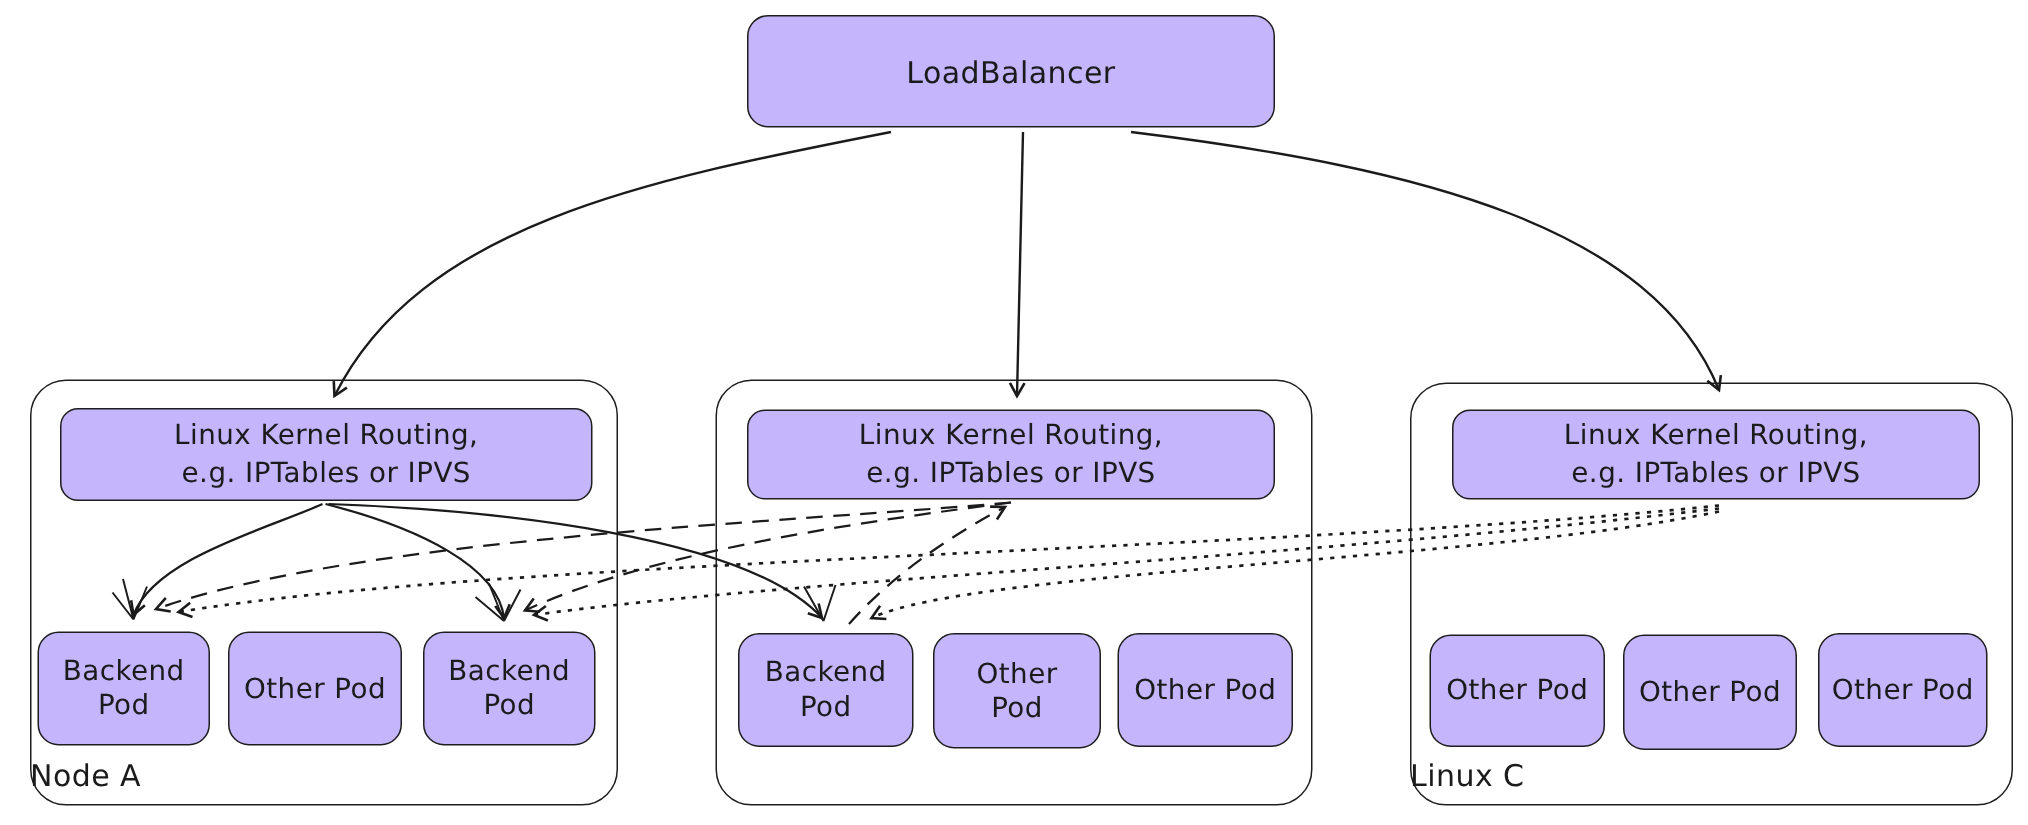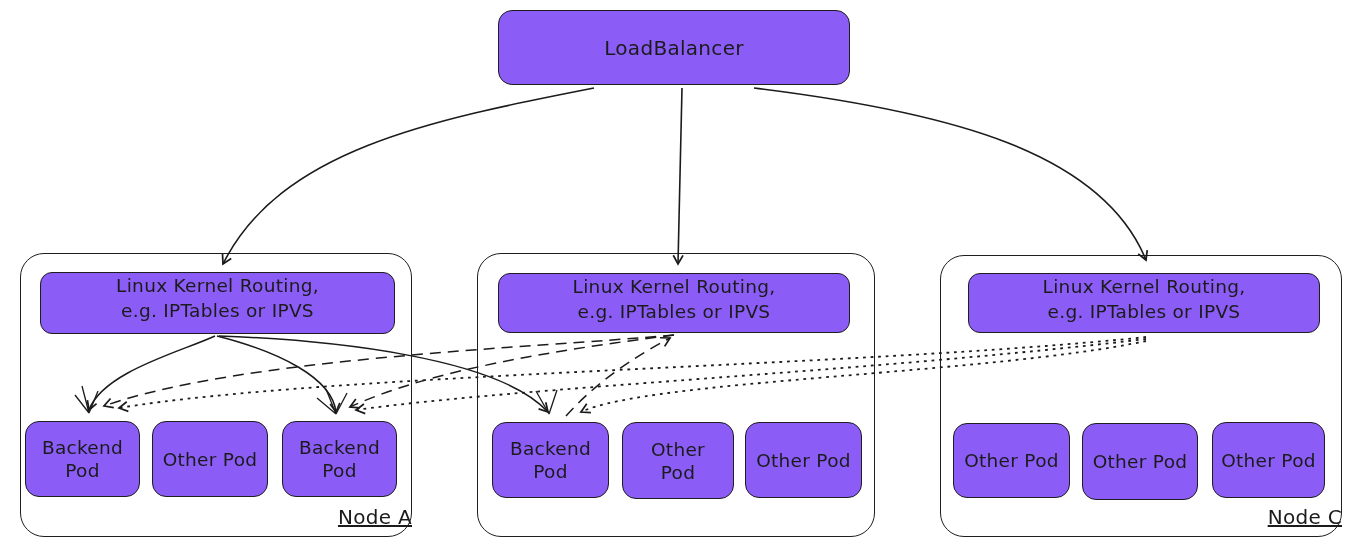--- a/index.html
+++ b/index.html
@@ -3,30 +3,30 @@
 <meta charset="utf-8">
 <style>
   html,body{margin:0;padding:0;background:#ffffff;}
   .stage{
     position:relative;width:1352px;height:550px;background:#ffffff;
     font-family:"DejaVu Sans",sans-serif;color:#1b1b1b;overflow:hidden;
     letter-spacing:.3px;
   }
   .box{
     position:absolute;border:1.7px solid #1e1e1e;border-radius:16px;
-    background:#8b5cf6;box-sizing:border-box;
+    background:#c4b5fd;box-sizing:border-box;
   }
   .lb{border-radius:14px;display:flex;align-items:center;justify-content:center;
       font-size:20px;z-index:2;}
   .node{border-radius:24px;z-index:1;background:#ffffff;}
   .routing{border-radius:12px;display:flex;flex-direction:column;align-items:center;
-      justify-content:flex-start;text-align:center;font-size:18.5px;line-height:25px;z-index:2;}
+      justify-content:center;text-align:center;font-size:18.5px;line-height:25px;z-index:2;}
   .pod{border-radius:14px;display:flex;align-items:center;justify-content:center;
       text-align:center;font-size:18.5px;line-height:23px;padding:4px 8px;z-index:2;}
-  .node-label{position:absolute;text-align:right;font-size:20px;z-index:2;text-decoration:underline;}
+  .node-label{position:absolute;text-align:left;font-size:20px;z-index:2;}
   svg.arrows{position:absolute;left:0;top:0;z-index:5;pointer-events:none;}
   .solid{fill:none;stroke:#1b1b1b;stroke-width:1.6;}
   .fan{fill:none;stroke:#1b1b1b;stroke-width:1.5;}
   .dashed{fill:none;stroke:#1b1b1b;stroke-width:1.5;stroke-dasharray:11 7;}
   .dotted{fill:none;stroke:#1b1b1b;stroke-width:1.8;stroke-dasharray:2.8 4.8;}
   .tick{fill:none;stroke:#1b1b1b;stroke-width:1.3;}
 </style>
 </head>
 <body>
 
@@ -74,21 +74,21 @@
   </div>
   <div class="box pod" style="left:953px;top:423px;width:117px;height:75px;">
     <span>Other Pod</span>
   </div>
   <div class="box pod" style="left:1082px;top:423px;width:116px;height:77px;">
     <span>Other Pod</span>
   </div>
   <div class="box pod" style="left:1212px;top:422px;width:113px;height:76px;">
     <span>Other Pod</span>
   </div>
-  <div class="node-label" style="left:940px;top:505px;width:402px;">Node C</div>
+  <div class="node-label" style="left:940px;top:505px;width:402px;">Linux C</div>
 
   <svg class="arrows" width="1352" height="550" viewBox="0 0 1352 550">
     <defs>
       <marker id="ah" viewBox="0 0 12 12" refX="10" refY="6" markerWidth="13" markerHeight="13" orient="auto" markerUnits="userSpaceOnUse">
         <path d="M2,1.5 L10,6 L2,10.5" fill="none" stroke="#1b1b1b" stroke-width="1.6"></path>
       </marker>
     </defs>
 
     <g>
       <path class="solid" d="M 594 88 C 430 120, 280 150, 223 264" marker-end="url(#ah)"></path>

